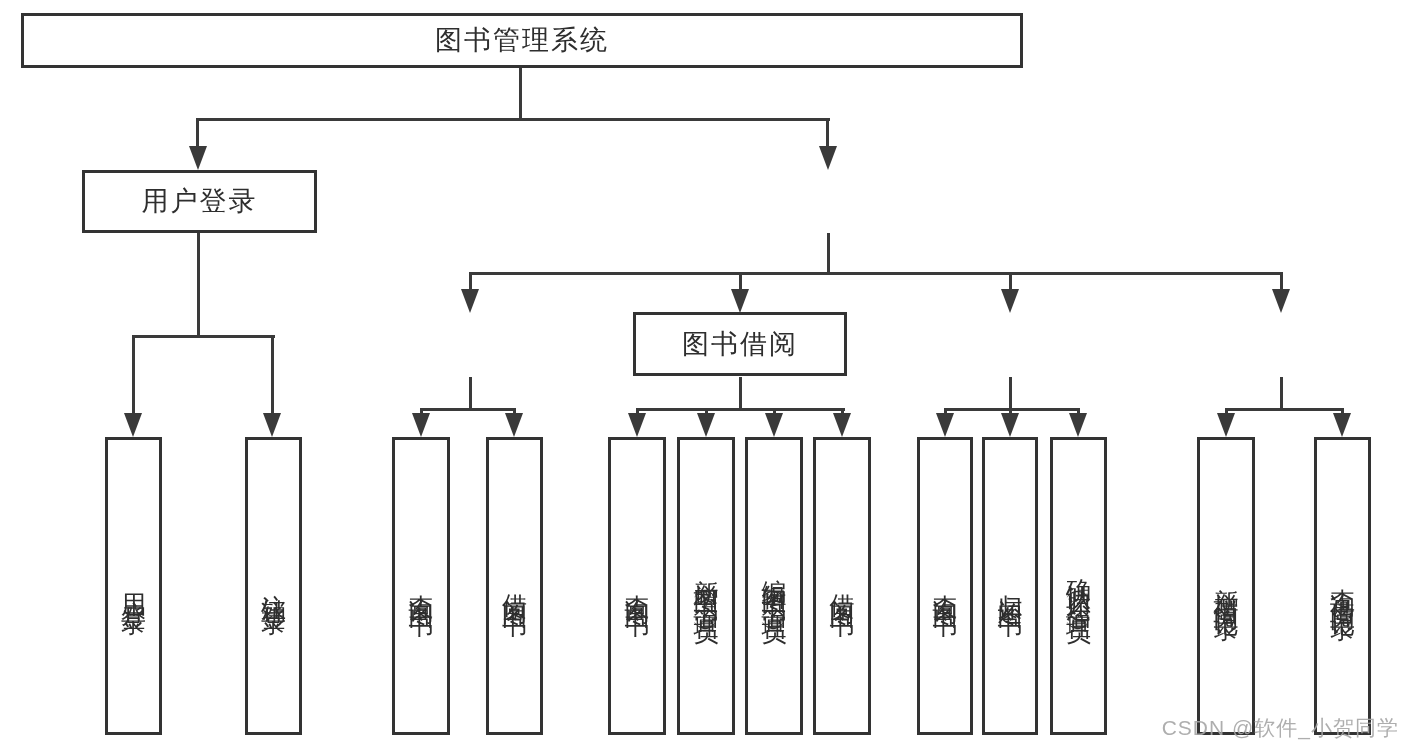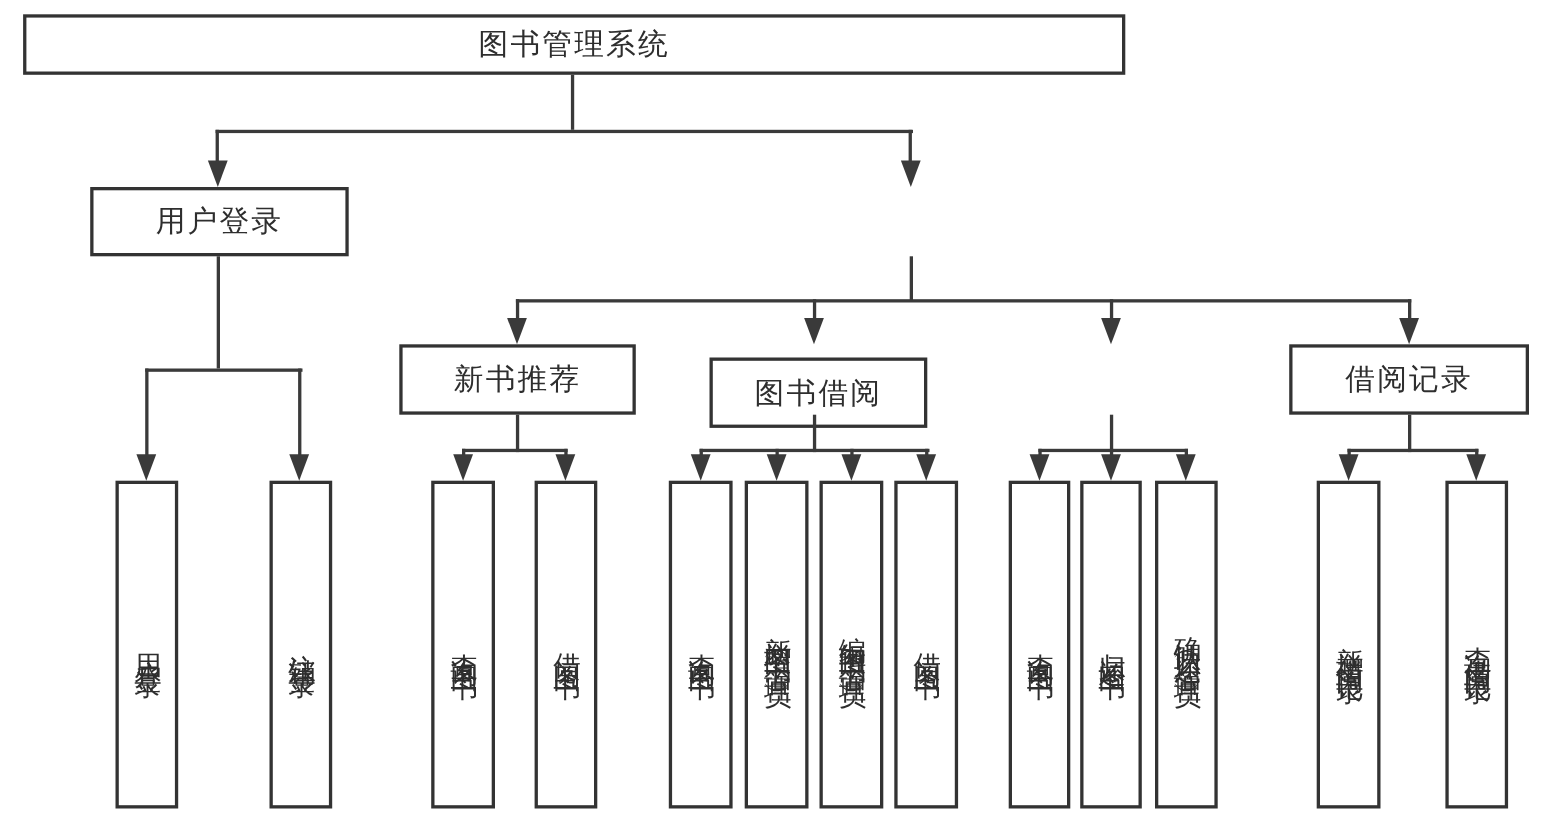--- a/index.html
+++ b/index.html
@@ -59,23 +59,21 @@
 </style>
 </head>
 <body>
 
 <div id="diagram">
 
   <div class="box" style="left:21px; top:13px; width:1002px; height:55px;">图书管理系统</div>
 
   <div class="box" style="left:82px; top:170px; width:235px; height:63px;">用户登录</div>
 
-  <div class="box" style="left:363px; top:313px; width:215px; height:64px;">新书推荐</div>
-  <div class="box" style="left:633px; top:325px; width:198px; height:64px;margin-left:12px;">图书借阅</div>
-  <div class="box" style="left:1172px; top:313px; width:218px; height:64px;">借阅记录</div>
+  <div class="box" style="left:633px; top:312px; width:214px; height:64px;">图书借阅</div>
 
   <div class="box vbox" style="left:105px; top:437px; width:57px; height:298px;">用户登录</div>
   <div class="box vbox" style="left:245px; top:437px; width:57px; height:298px;">注销登录</div>
   <div class="box vbox" style="left:392px; top:437px; width:58px; height:298px;">查询图书</div>
   <div class="box vbox" style="left:486px; top:437px; width:57px; height:298px;">借阅图书</div>
   <div class="box vbox" style="left:608px; top:437px; width:58px; height:298px;">查询图书</div>
   <div class="box vbox" style="left:677px; top:437px; width:58px; height:298px;">新增图书（管理员）</div>
   <div class="box vbox" style="left:745px; top:437px; width:58px; height:298px;">编辑图书（管理员）</div>
   <div class="box vbox" style="left:813px; top:437px; width:58px; height:298px;">借阅图书</div>
   <div class="box vbox" style="left:917px; top:437px; width:56px; height:298px;">查询图书</div>
@@ -132,13 +130,14 @@
       <div class="arrow" style="left: 697px; top: 413px;"></div>
       <div class="arrow" style="left: 765px; top: 413px;"></div>
       <div class="arrow" style="left: 833px; top: 413px;"></div>
       <div class="arrow" style="left: 936px; top: 413px;"></div>
       <div class="arrow" style="left: 1001px; top: 413px;"></div>
       <div class="arrow" style="left: 1069px; top: 413px;"></div>
       <div class="arrow" style="left: 1217px; top: 413px;"></div>
       <div class="arrow" style="left: 1333px; top: 413px;"></div>
     </div>
 
+  <div class="watermark">CSDN @软件_小贺同学</div>
 </div>
 
 </body></html>

